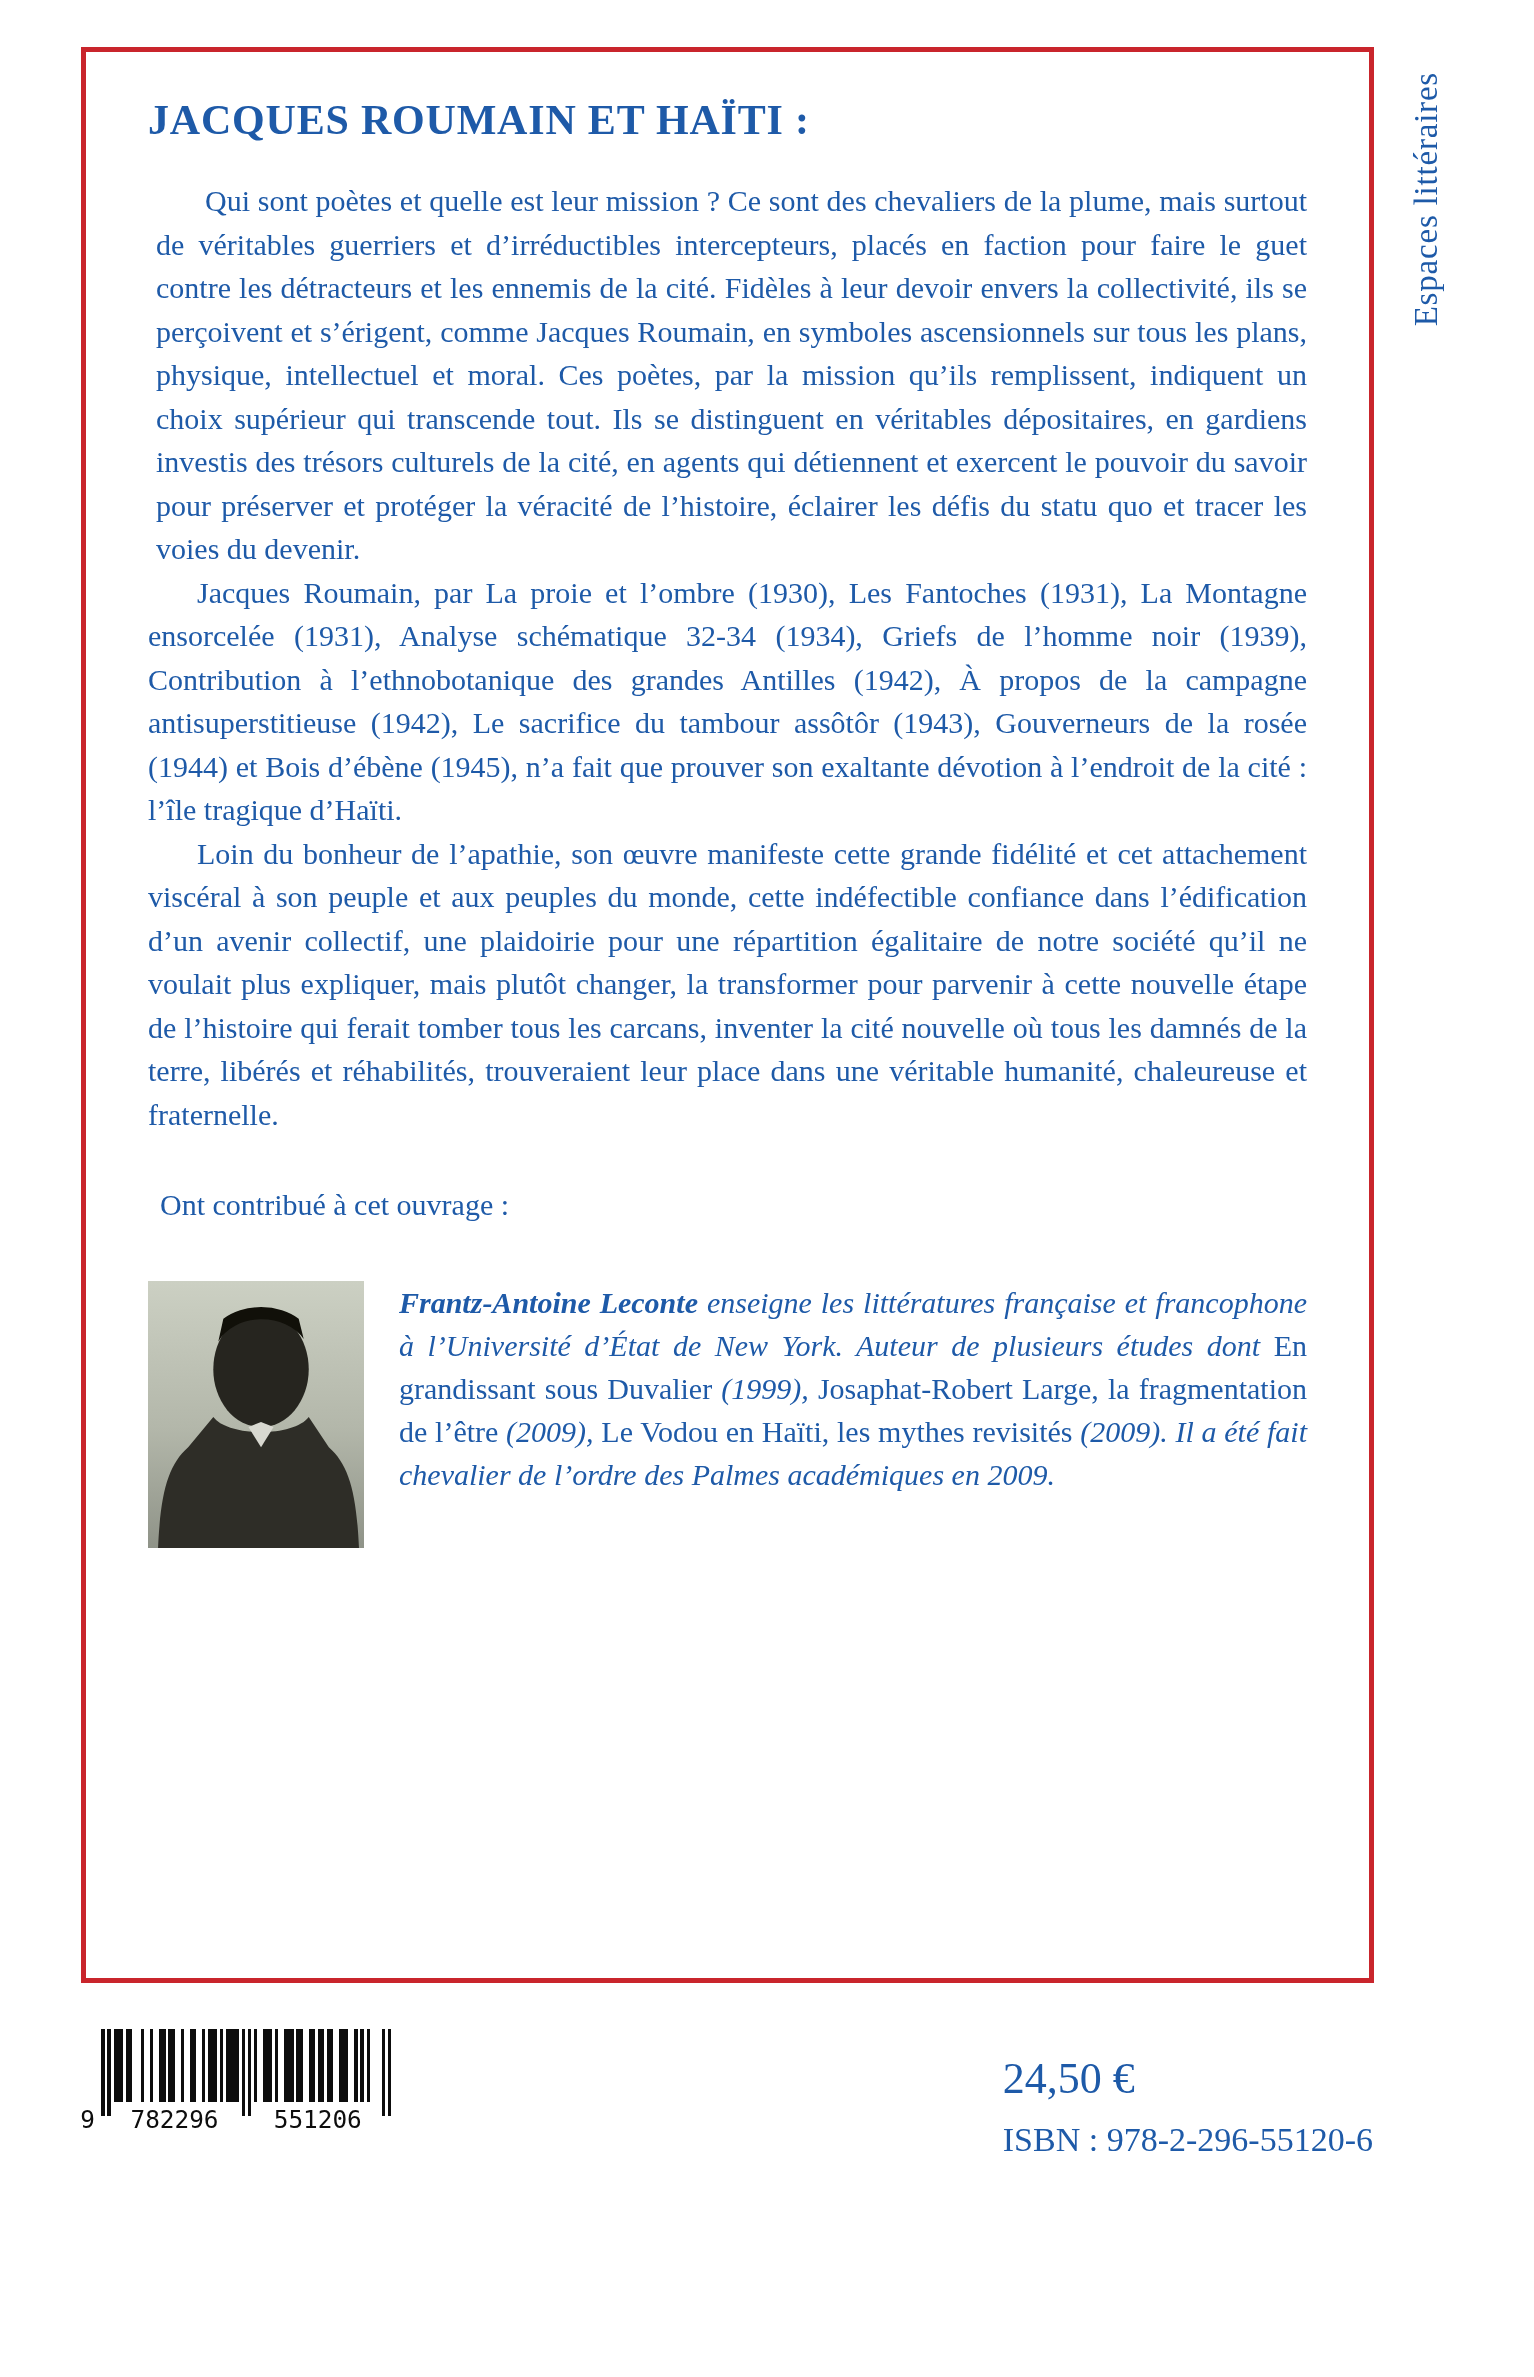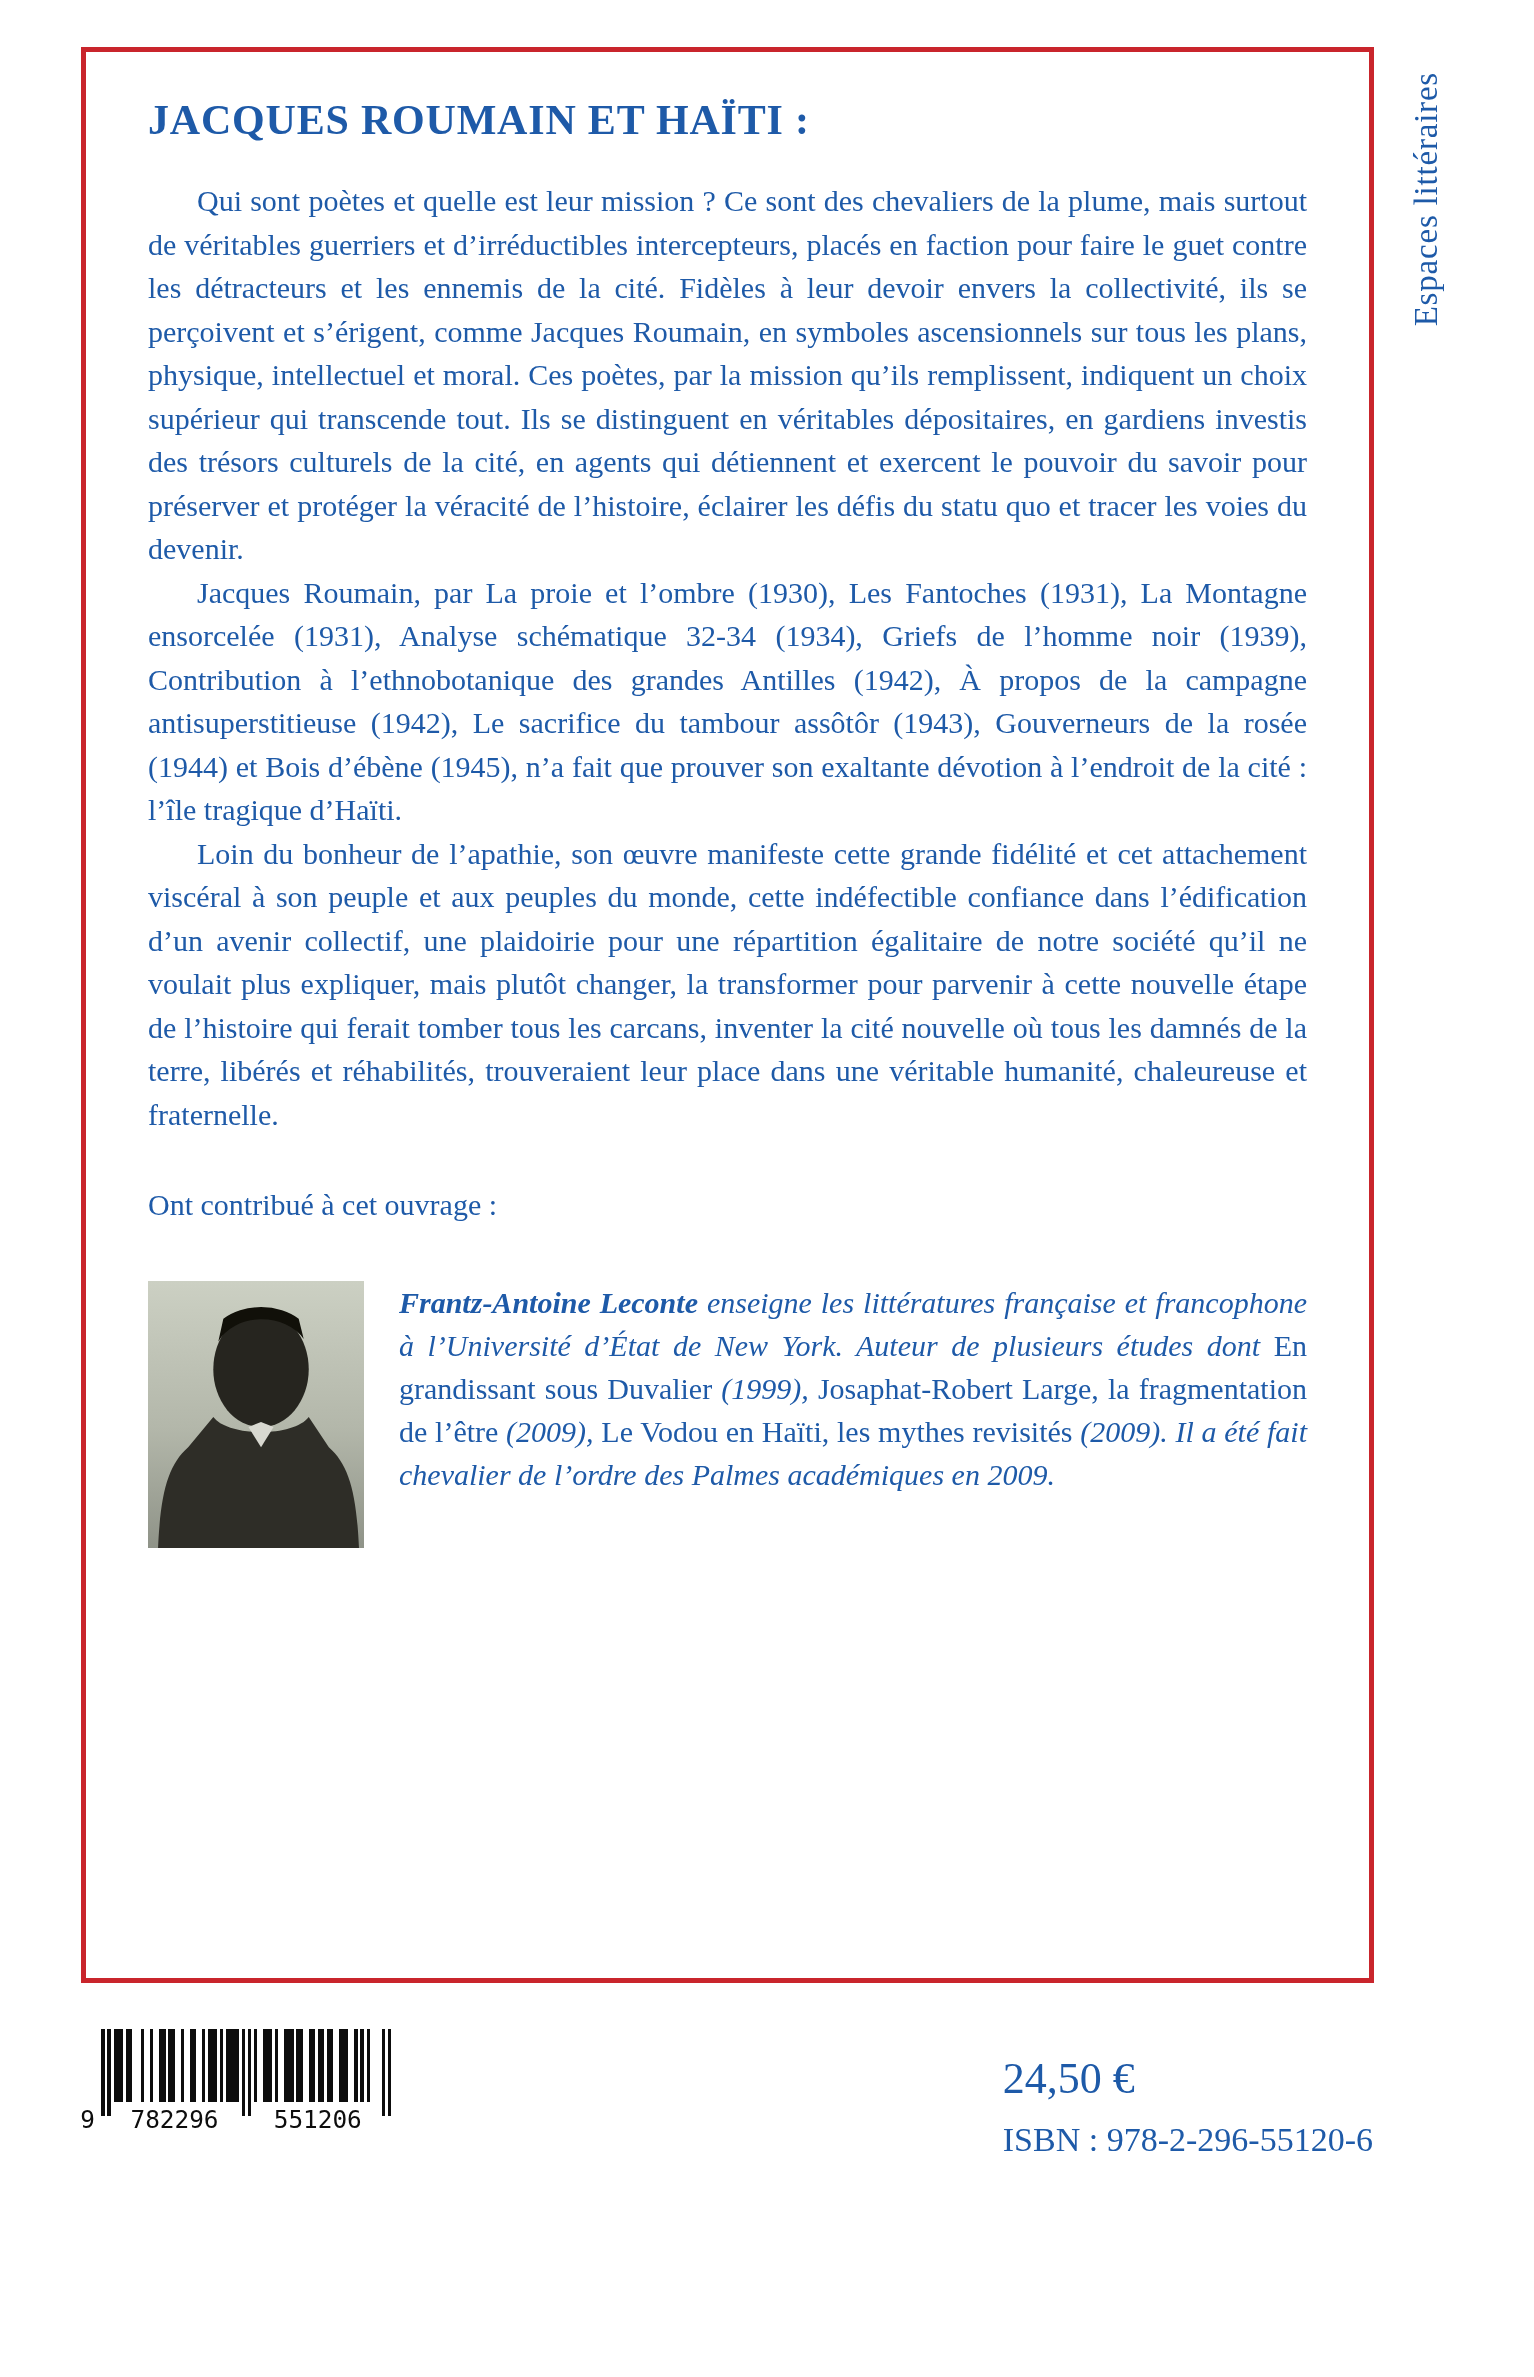--- a/index.html
+++ b/index.html
@@ -40,27 +40,27 @@
     font-weight:normal;
     letter-spacing:1.7px;
   }
   .body-par{
     margin:0;
     color:var(--blue);
     font-size:30px;
     line-height:1.45;
     text-align:justify;
   }
-  .first-par{margin-top:35px;}
+  .first-par{margin-top:35px;margin-left:8px;}
   .indent{text-indent:49px;}
   .i{}
   .bi{font-weight:bold;}
   .r{font-style:normal;}
   .contrib-heading{
-    margin:47px 0 0 0;
+    margin:47px 0 0 12px;
     color:var(--blue);
     font-size:30px;
     line-height:1.45;
   }
   .contrib-names{
     margin:0;
     color:var(--blue);
     font-size:30px;
     line-height:1.45;
     text-align:justify;

